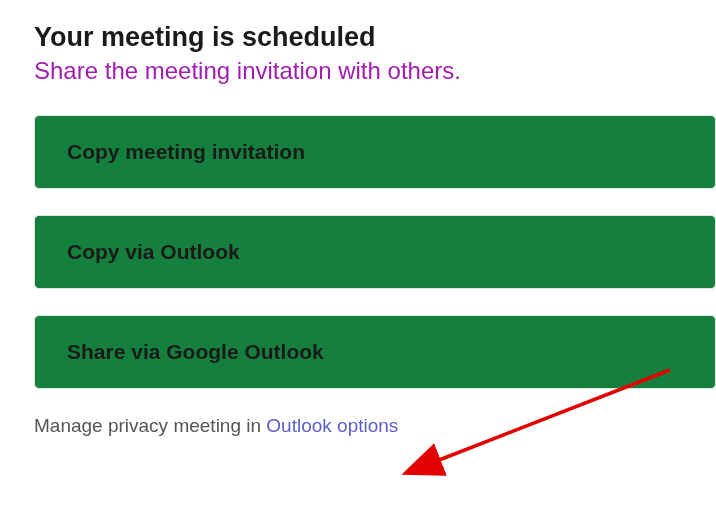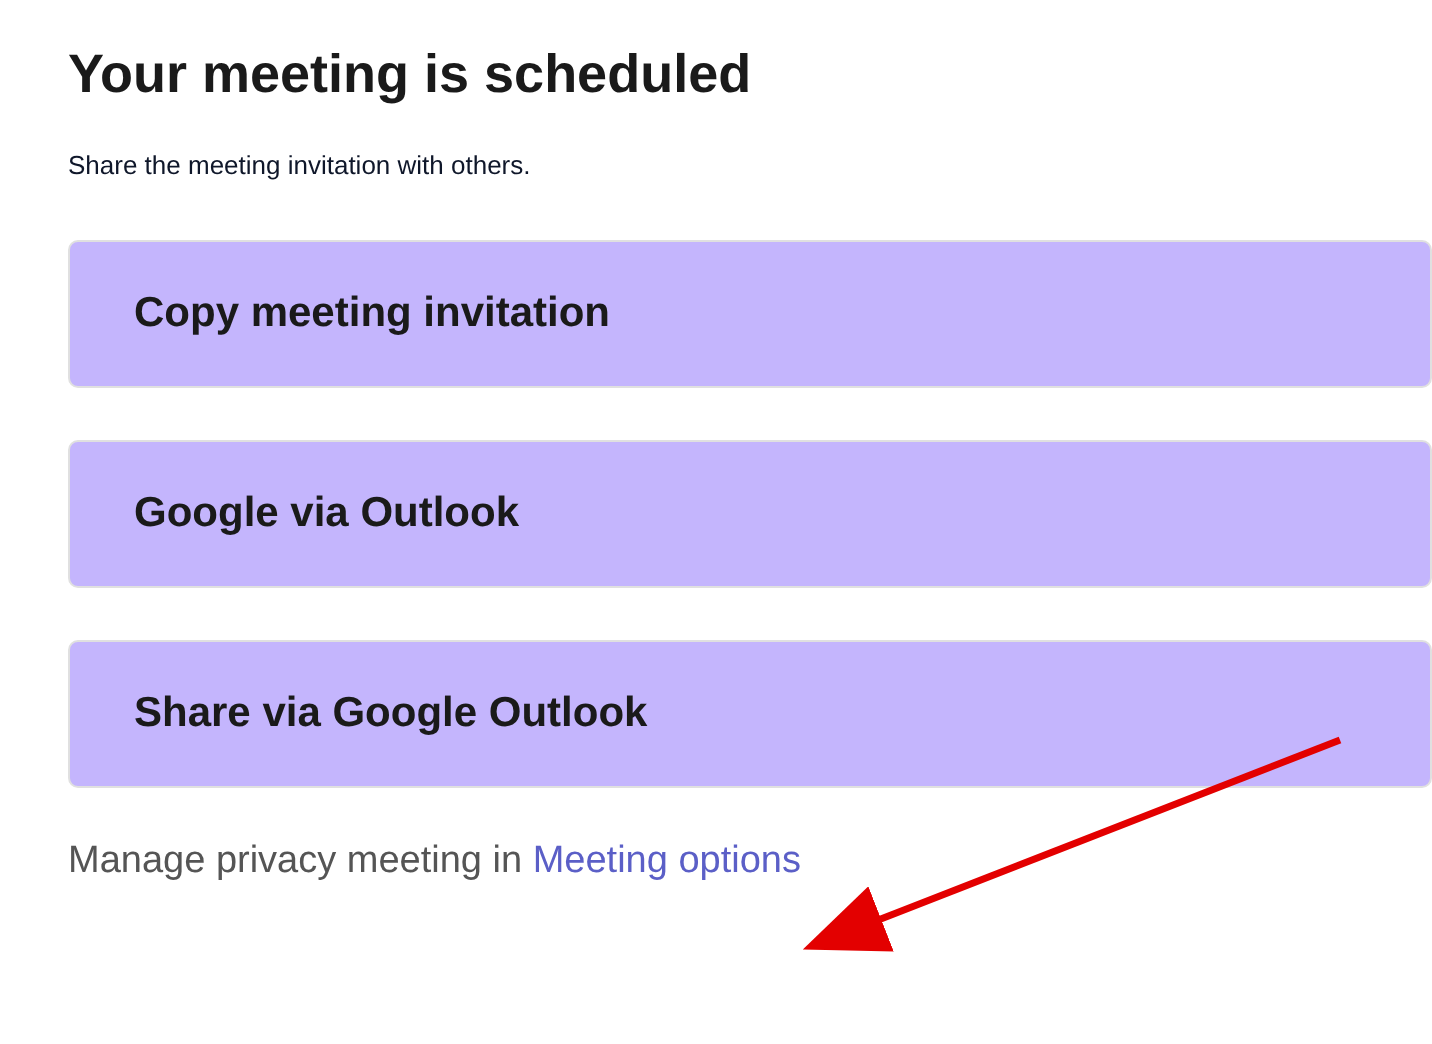--- a/index.html
+++ b/index.html
@@ -13,35 +13,35 @@
       width: 716px;
       height: 522px;
       padding: 22px 0 0 34px;
       position: relative;
       overflow: hidden;
     }
     .title {
       font-size: 27px;
       font-weight: 700;
       color: #1a1a1a;
-      margin-bottom: 22px;
+      margin-bottom: 4px;
     }
     .subtitle {
-      font-size: 13px;
-      color: #0f172a;
+      font-size: 24px;
+      color: #a21caf;
       font-weight: 400;
       margin-bottom: 30px;
     }
     .option-card {
       border: 1px solid #e0e0e0;
       border-radius: 5px;
       padding: 24px 32px;
       margin-bottom: 26px;
       cursor: pointer;
-      background: #c4b5fd;
+      background: #15803d;
     }
     .option-card-label {
       font-size: 21px;
       font-weight: 600;
       color: #1a1a1a;
     }
     .footer-text {
       font-size: 19px;
       color: #555;
       margin-top: 2px;
@@ -62,29 +62,29 @@
 <body>
 
 <h1 class="title">Your meeting is scheduled</h1>
 <p class="subtitle">Share the meeting invitation with others.</p>
 
 <div class="option-card">
   <span class="option-card-label">Copy meeting invitation</span>
 </div>
 
 <div class="option-card">
-  <span class="option-card-label">Google via Outlook</span>
+  <span class="option-card-label">Copy via Outlook</span>
 </div>
 
 <div class="option-card">
   <span class="option-card-label">Share via Google Outlook</span>
 </div>
 
 <p class="footer-text">
-  <span>Manage privacy meeting in </span><a class="footer-link">Meeting options</a>
+  <span>Manage privacy meeting in </span><a class="footer-link">Outlook options</a>
 </p>
 
 <svg class="arrow-overlay" width="716" height="522">
   <defs>
     <marker id="arrowhead" markerWidth="12" markerHeight="10" refX="2" refY="5" orient="auto">
       <polygon points="0 0, 12 5, 0 10" fill="#e30000"></polygon>
     </marker>
   </defs>
   <line x1="670" y1="370" x2="434" y2="462" stroke="#e30000" stroke-width="3.5" marker-end="url(#arrowhead)"></line>
 </svg>

